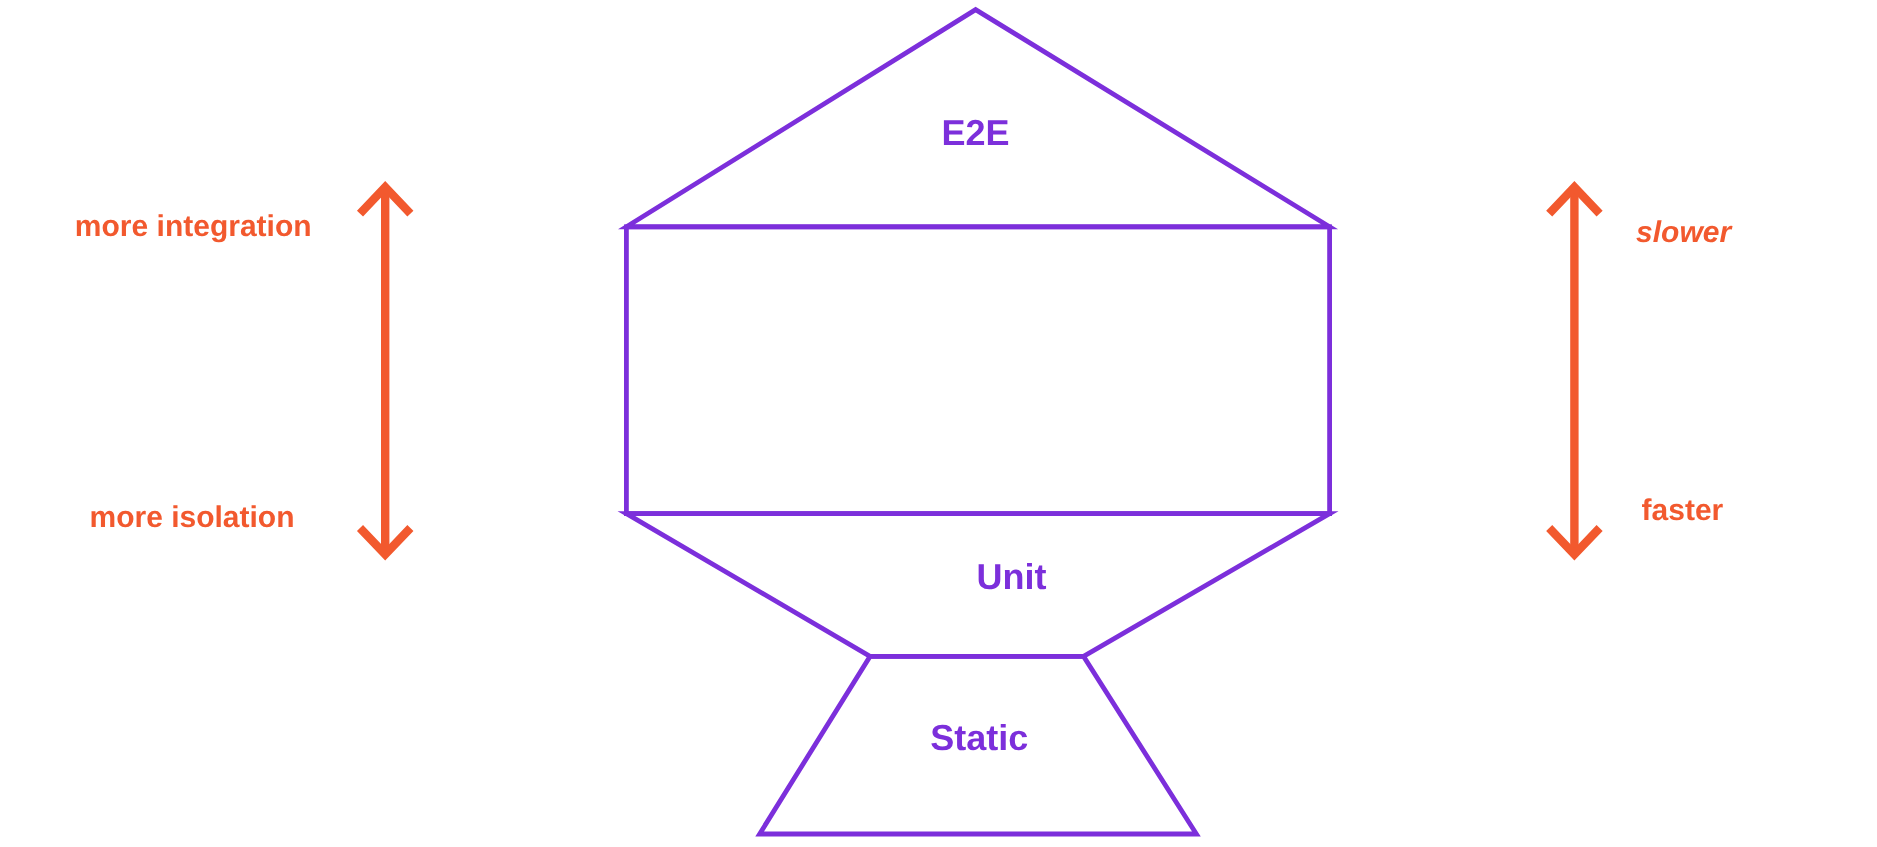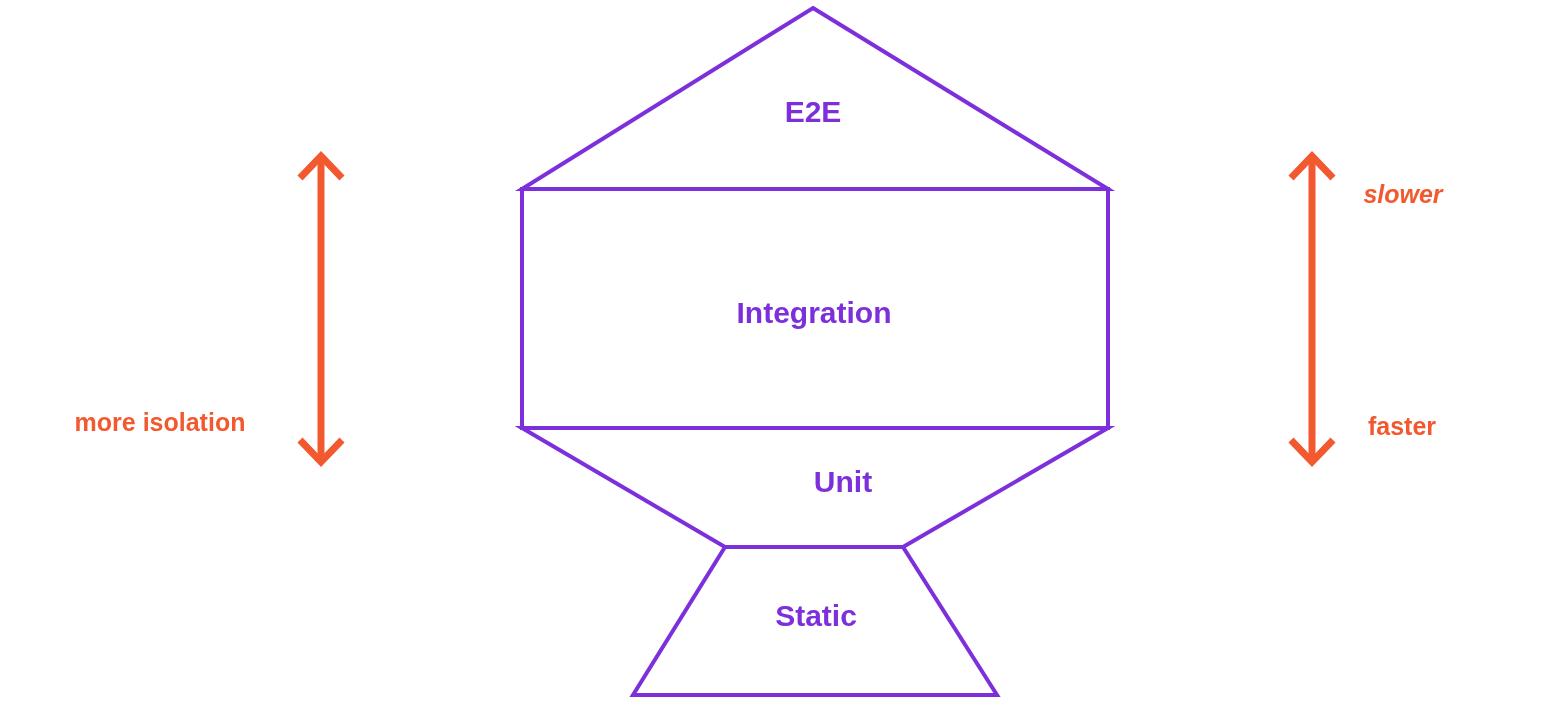--- a/index.html
+++ b/index.html
@@ -74,22 +74,22 @@
     </g>
 
     <g class="arrow">
       <line x1="1312" y1="159" x2="1312" y2="459"></line>
       <polyline points="1291,178 1312,156 1333,178"></polyline>
       <polyline points="1291,440 1312,462 1333,440"></polyline>
     </g>
   </svg>
 
   <div class="label level-label" style="left:813px; top:112px;">E2E</div>
-  <div class="label level-label" style="left:814px; top:313px;">Integration</div>
   <div class="label level-label" style="left:816px; top:482px;margin-left:27px;">Unit</div>
   <div class="label level-label" style="left:816px; top:616px;">Static</div>
 
-  <div class="label side-label" style="left:160px; top:422px;">more isolation</div>
+  <div class="label side-label" style="left:161px; top:189px;">more integration</div>
+  <div class="label side-label" style="left:160px; top:432px;">more isolation</div>
 
   <div class="label side-label" style="left:1403px; top:194px;font-style:italic;">slower</div>
   <div class="label side-label" style="left:1402px; top:426px;">faster</div>
 
 </div>
 
 </body></html>

